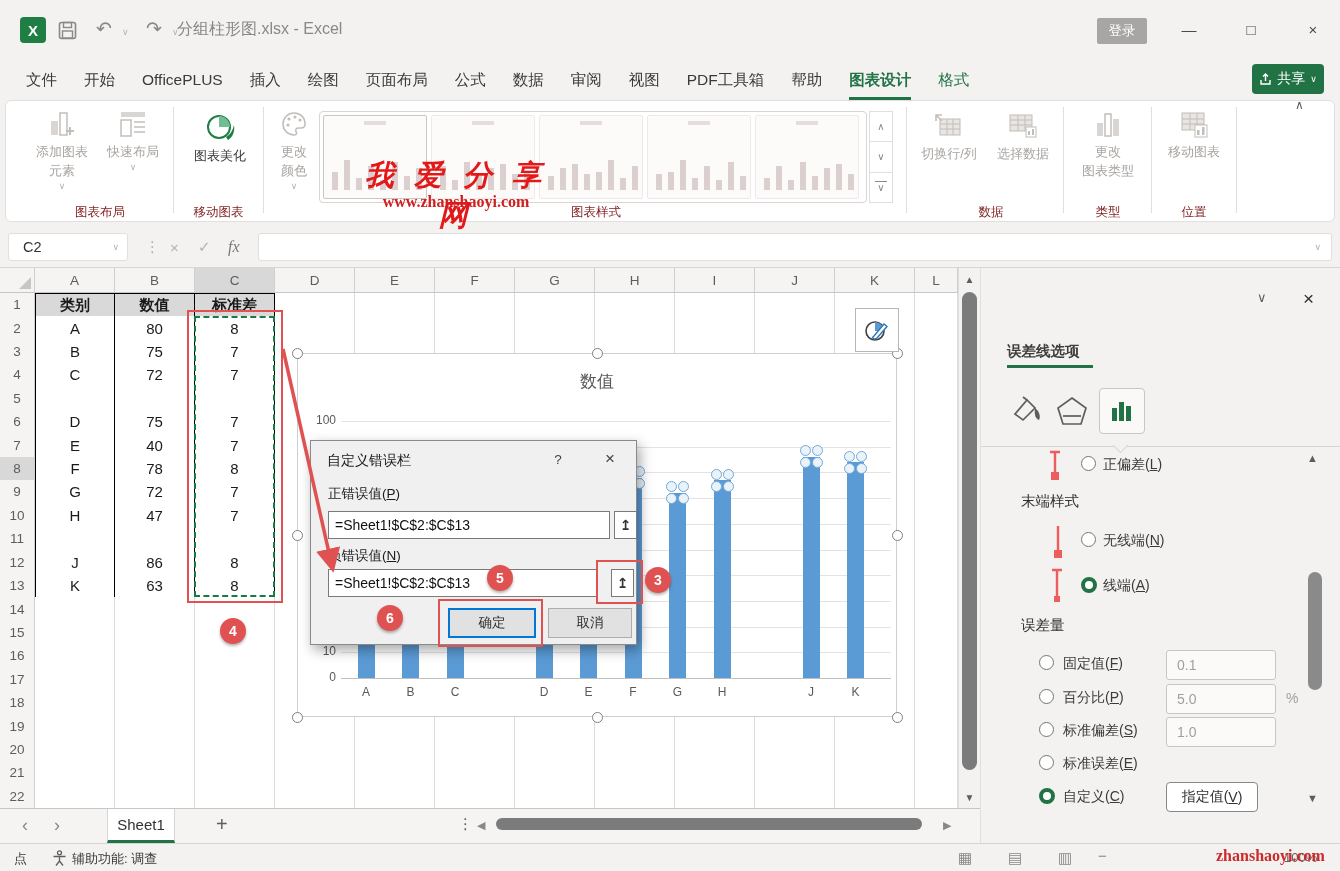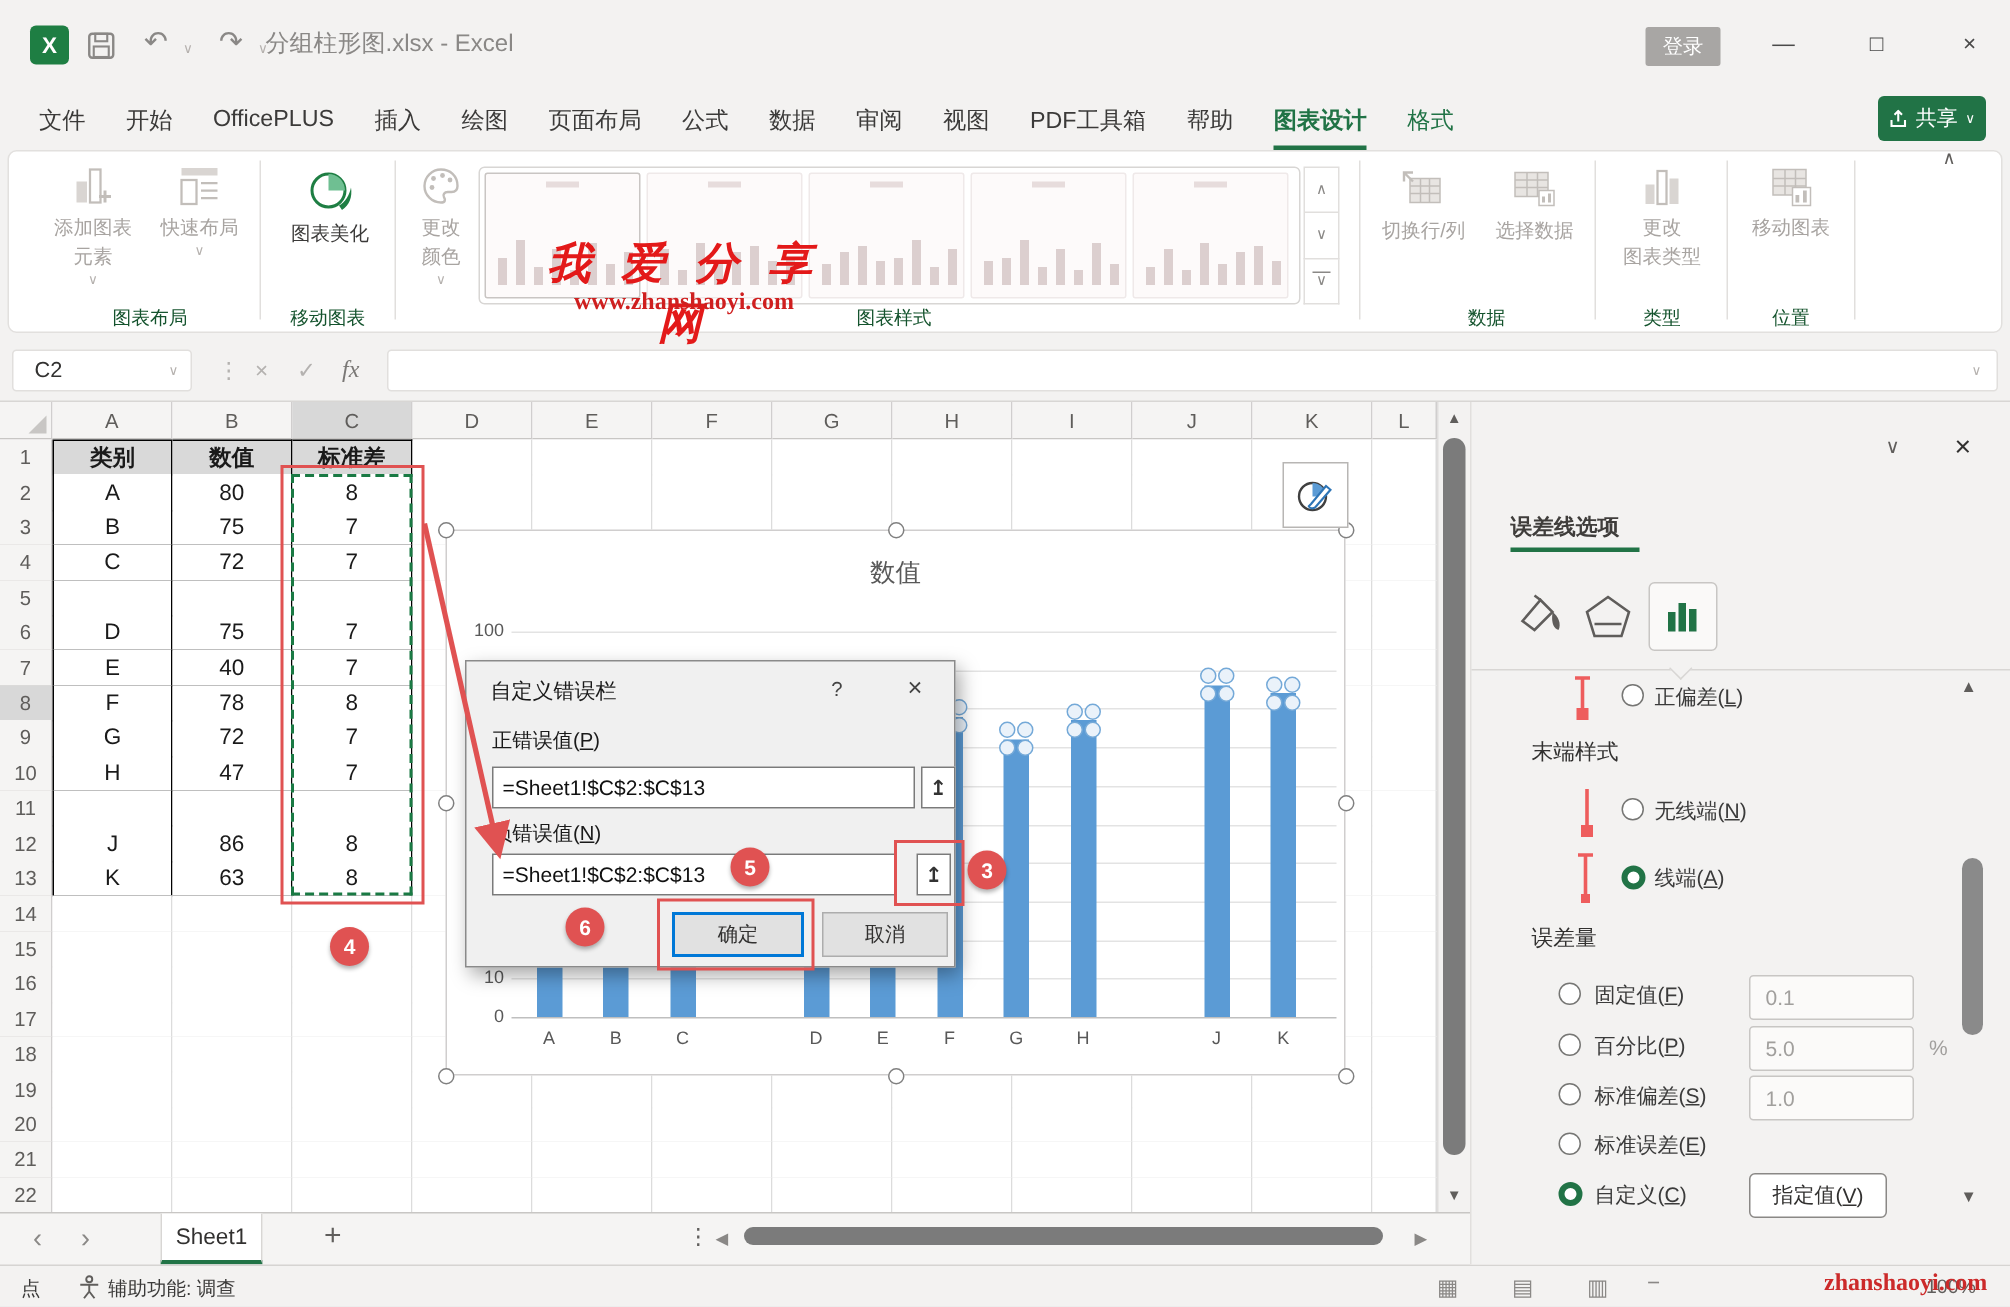--- a/index.html
+++ b/index.html
@@ -17,21 +17,21 @@
   #signin-btn{left:1097px;top:18px;width:50px;height:26px;background:#a8a6a4;border-radius:2px;color:#fff;font-size:13.5px;}
   .winbtn{top:14px;width:34px;height:30px;color:#4a4a4a;font-size:15px;}
   
   #menubar{left:0;top:60px;width:1340px;height:40px;display:flex;align-items:center;padding-left:26px;gap:27px;}
   .mtab{font-size:15.5px;color:#3b3a39;height:40px;display:flex;align-items:center;cursor:default;}
   .mtab.active{color:#217346;font-weight:bold;border-bottom:3px solid #217346;padding-top:3px;}
   .mtab.green{color:#217346;}
   #share-btn{left:1252px;top:64px;width:72px;height:30px;background:#217346;border-radius:4px;color:#fff;font-size:14px;gap:5px;}
   
   #ribbon{left:5px;top:100px;width:1330px;height:122px;background:#fff;border:1px solid #e2e0de;border-radius:6px;}
-  .rgroup-label{position:absolute;top:103px;font-size:12.5px;color:#14532d;text-align:center;}
+  .rgroup-label{position:absolute;top:103px;font-size:12.5px;color:#7f1d1d;text-align:center;}
   .rdiv{position:absolute;top:6px;height:106px;width:1px;background:#e1dfdd;}
   .rbtn{position:absolute;top:8px;display:flex;flex-direction:column;align-items:center;gap:3px;}
   .rbtn .lbl{font-size:13px;color:#a8a4a1;line-height:16px;text-align:center;}
   .rbtn .lbl.en{color:#3b3a39;}
   .chev{font-size:9px;color:#b5b1ae;line-height:8px;}
   #gallery{position:absolute;left:313px;top:10px;width:548px;height:92px;border:1px solid #d8d6d4;border-radius:4px;background:#fff;overflow:hidden;display:flex;padding:3px;gap:4px;}
   .gthumb{width:104px;height:84px;background:#fdfafa;border:1px solid #efe9e9;border-radius:2px;position:relative;overflow:hidden;}
   .gthumb.first{border-color:#c9c5c3;}
   .gbar{position:absolute;bottom:8px;width:6px;background:#dccfcf;}
   .gtitle{position:absolute;top:5px;left:40px;width:22px;height:4px;background:#e7dcdc;}

